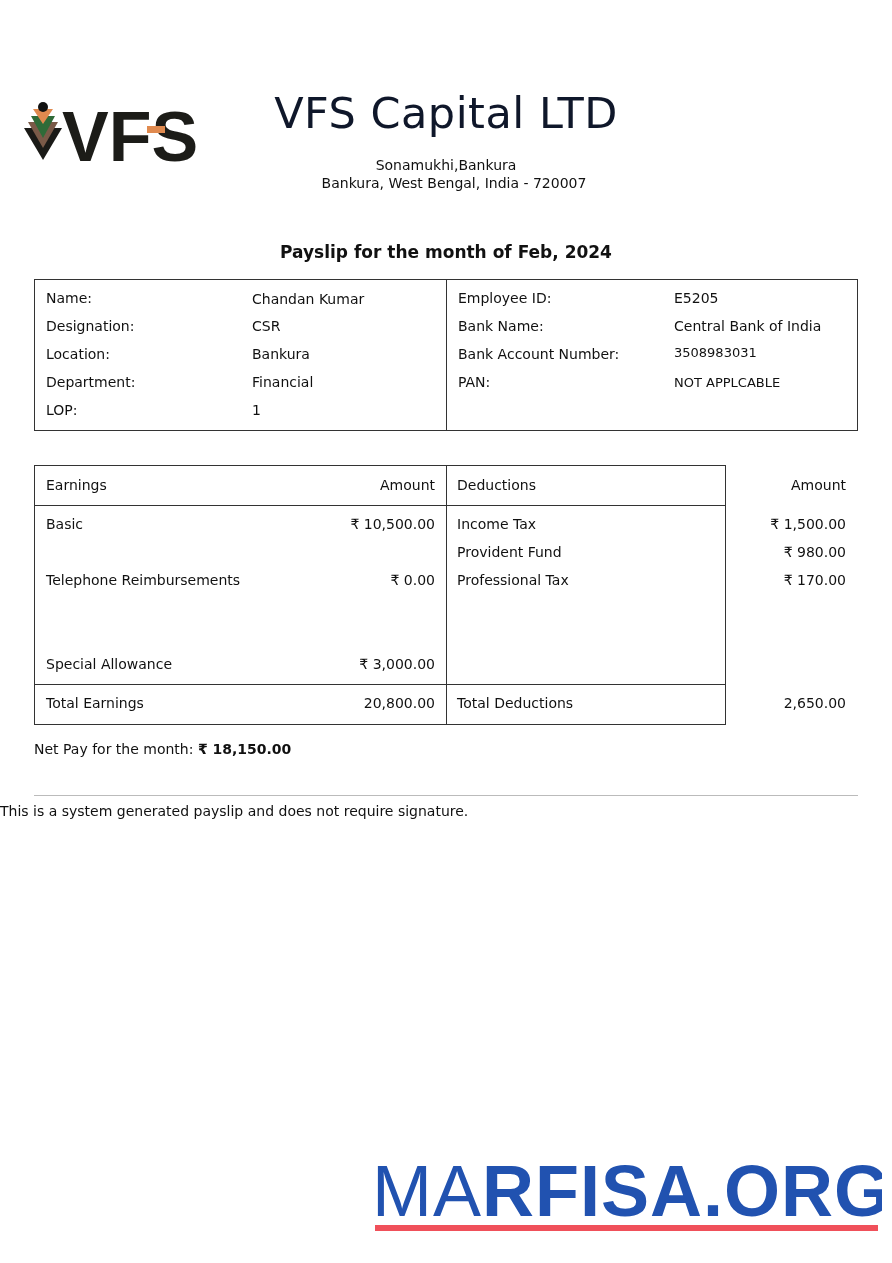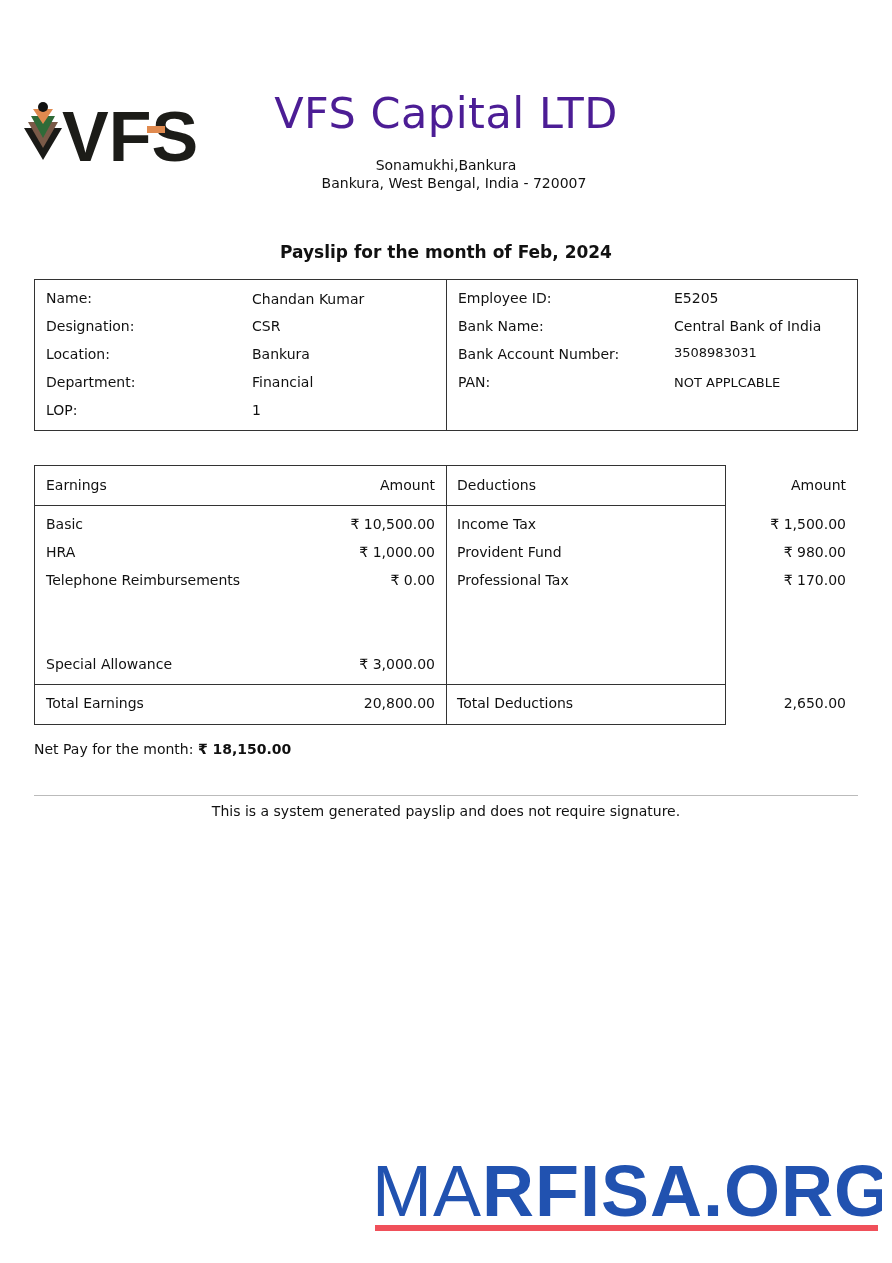--- a/index.html
+++ b/index.html
@@ -1,18 +1,18 @@
 <!DOCTYPE html>
 <html><head>
 <meta charset="utf-8">
 <style>
   html, body { margin:0; padding:0; background:#fff; }
   body { width:892px; height:1263px; position:relative; font-family:"DejaVu Sans", sans-serif; color:#111; overflow:hidden; }
   .logo { position:absolute; left:22px; top:98px; width:200px; height:70px; }
-  .company-title { position:absolute; left:0; width:892px; top:88px; text-align:center; font-size:43px; letter-spacing:0.5px; color:#4c1d95; }
+  .company-title { position:absolute; left:0; width:892px; top:88px; text-align:center; font-size:43px; letter-spacing:0.5px; color:#0f172a; }
   .addr1 { position:absolute; left:0; width:892px; top:157px; text-align:center; font-size:14px; }
   .addr2 { position:absolute; left:0; width:892px; top:175px; text-align:center; font-size:14px;padding-left:8px; }
   .payslip-title { position:absolute; left:0; width:892px; top:242px; text-align:center; font-size:17px; font-weight:bold; }
 
   .box { position:absolute; border:1px solid #333; box-sizing:border-box; }
   .info-box { left:34px; top:279px; width:824px; height:152px; }
   .info-box .divider { position:absolute; left:411px; top:0; bottom:0; border-left:1.5px solid #333; }
   .info-col { position:absolute; top:10px; }
   .info-row { height:28px; position:relative; font-size:14px; }
   .info-row .lbl { position:absolute; left:0; }
@@ -22,21 +22,21 @@
   .pay-box .vdiv { position:absolute; left:411px; top:0; bottom:0; border-left:1.5px solid #333; }
   .pay-box .hdiv1 { position:absolute; left:0; right:0; top:39px; border-top:1px solid #333; }
   .pay-box .hdiv2 { position:absolute; left:0; right:0; top:218px; border-top:1px solid #333; }
   .pay-row { position:absolute; height:28px; font-size:14px; }
   .pay-row .l { position:absolute; left:0; }
   .pay-row .r { position:absolute; right:0; text-align:right; }
 
   .netpay { position:absolute; left:34px; top:741px; font-size:14px; }
   .netpay b { font-weight:bold; }
   .hr { position:absolute; left:34px; width:824px; top:795px; border-top:1px solid #bbb; }
-  .footer-note { position:absolute; left:0; width:892px; top:803px; text-align:center; font-size:14px; }
+  .footer-note { position:absolute; left:0; width:892px; top:803px; font-size:14px; }
 
   .watermark { position:absolute; left:372px; top:1152px; width:510px; height:85px; }
 </style>
 </head>
 <body>
 
 <div class="logo">
   <svg width="200" height="70" viewBox="0 0 200 70">
     <polygon points="2,30 40,30 21,62" fill="#1a1a17"></polygon>
     <polygon points="6,24 36,24 21,50" fill="#7a5a48"></polygon>
@@ -110,24 +110,20 @@
 
   <div class="pay-row" style="left:422px; width:389px; top:11px;">
     <span class="l">Deductions</span>
     <span class="r">Amount</span>
   </div>
 
   <div class="pay-row" style="left:11px; width:389px; top:50px;">
     <span class="l">Basic</span>
     <span class="r">₹ 10,500.00</span>
   </div>
-  <div class="pay-row" style="left:11px; width:389px; top:78px;">
-    <span class="l">HRA</span>
-    <span class="r">₹ 1,000.00</span>
-  </div>
   <div class="pay-row" style="left:11px; width:389px; top:106px;">
     <span class="l">Telephone Reimbursements</span>
     <span class="r">₹ 0.00</span>
   </div>
   <div class="pay-row" style="left:11px; width:389px; top:190px;">
     <span class="l">Special Allowance</span>
     <span class="r">₹ 3,000.00</span>
   </div>
 
   <div class="pay-row" style="left:422px; width:389px; top:50px;">

